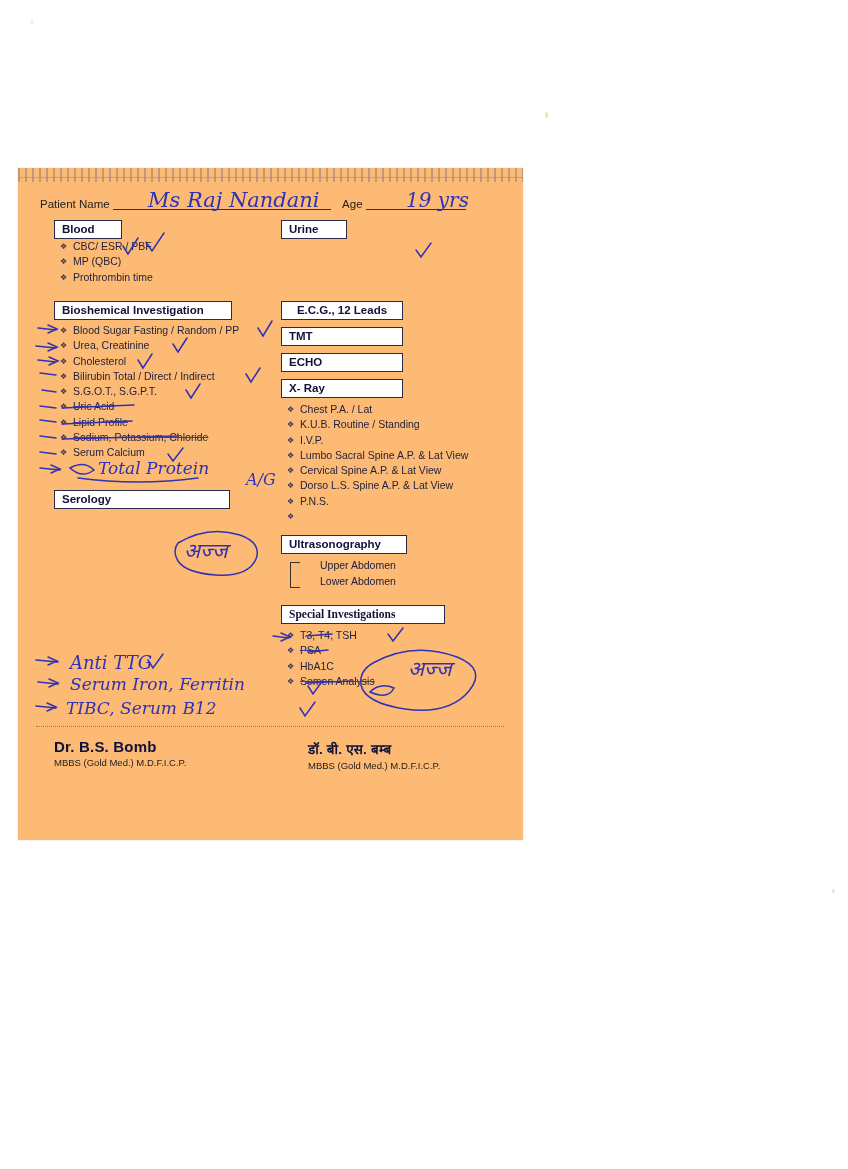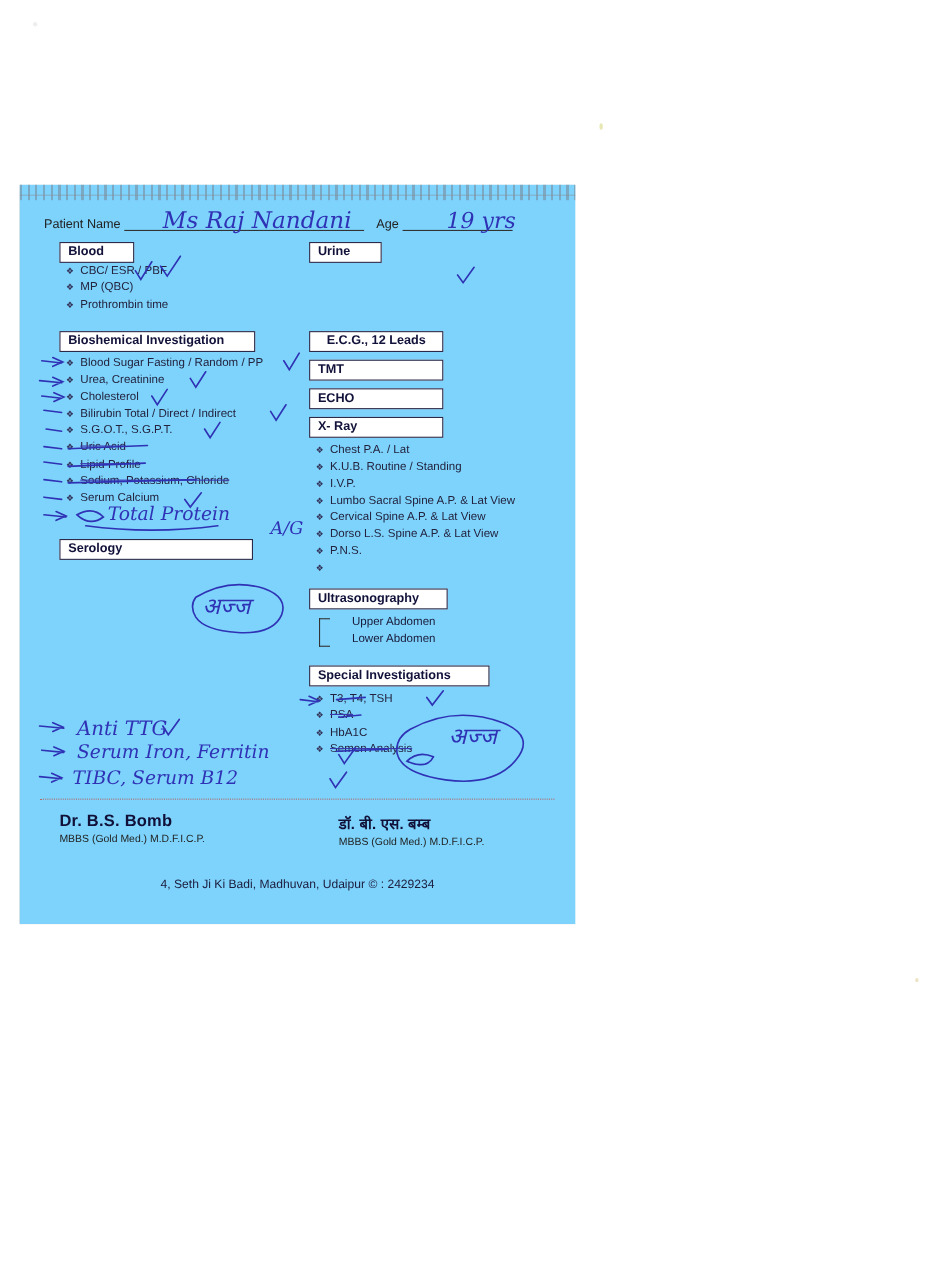--- a/index.html
+++ b/index.html
@@ -16,21 +16,21 @@
     overflow: hidden;
   }
 
   
   #slip {
     position: absolute;
     left: 18px;
     top: 168px;
     width: 505px;
     height: 672px;
-    background: #7dd3fc;
+    background: #fdba74;
     box-shadow: 0 0 1px rgba(0,0,0,0.25);
   }
 
   
   .torn-edge {
     position: absolute;
     left: 0; top: 0;
     width: 100%;
     height: 14px;
     background:
@@ -239,41 +239,40 @@
 
     <div class="box-title" style="left:36px;top:322px;width:160px;">Serology</div>
 
     <div class="box-title" style="left:263px;top:367px;width:110px;">Ultrasonography</div>
     <div class="usg-bracket" style="left:272px;top:394px;height:24px;"></div>
     <div class="plainlist" style="left:302px;top:390px;">
       <div class="row">Upper Abdomen</div>
       <div class="row">Lower Abdomen</div>
     </div>
 
-    <div class="box-title" style="left:263px;top:437px;width:148px;">Special Investigations</div>
+    <div class="box-title" style="left:263px;top:437px;width:148px;font-family:Liberation Serif, serif;">Special Investigations</div>
     <div class="itemlist" style="left:267px;top:460px;">
       <div class="it">T3, T4, TSH</div>
       <div class="it strike">PSA</div>
       <div class="it">HbA1C</div>
       <div class="it strike">Semen Analysis</div>
     </div>
 
     <div class="dotted-sep" style="top:558px;"></div>
 
     <div class="doc-left" style="top:570px;">
       <div class="doc-name">Dr. B.S. Bomb</div>
       <div class="doc-qual">MBBS (Gold Med.) M.D.F.I.C.P.</div>
     </div>
 
     <div class="doc-right" style="top:572px;">
       <div class="doc-name hi">डॉ. बी. एस. बम्ब</div>
       <div class="doc-qual">MBBS (Gold Med.) M.D.F.I.C.P.</div>
     </div>
 
-    <div class="addr" style="top:630px;">4, Seth Ji Ki Badi, Madhuvan, Udaipur © : 2429234</div>
 
     <svg id="ink" viewBox="0 0 505 672" xmlns="http://www.w3.org/2000/svg">
       <g stroke="#2f32b4" fill="none" stroke-width="1.5" stroke-linecap="round">
 
         <path d="M105 78 l5 8 l10 -16"></path>
         <path d="M128 74 l6 9 l12 -18"></path>
         <path d="M398 82 l5 7 l10 -14"></path>
 
         <path d="M20 160 l18 2 M30 157 l9 4 l-9 4"></path>
         <path d="M18 178 l20 2 M30 175 l9 4 l-9 4"></path>

